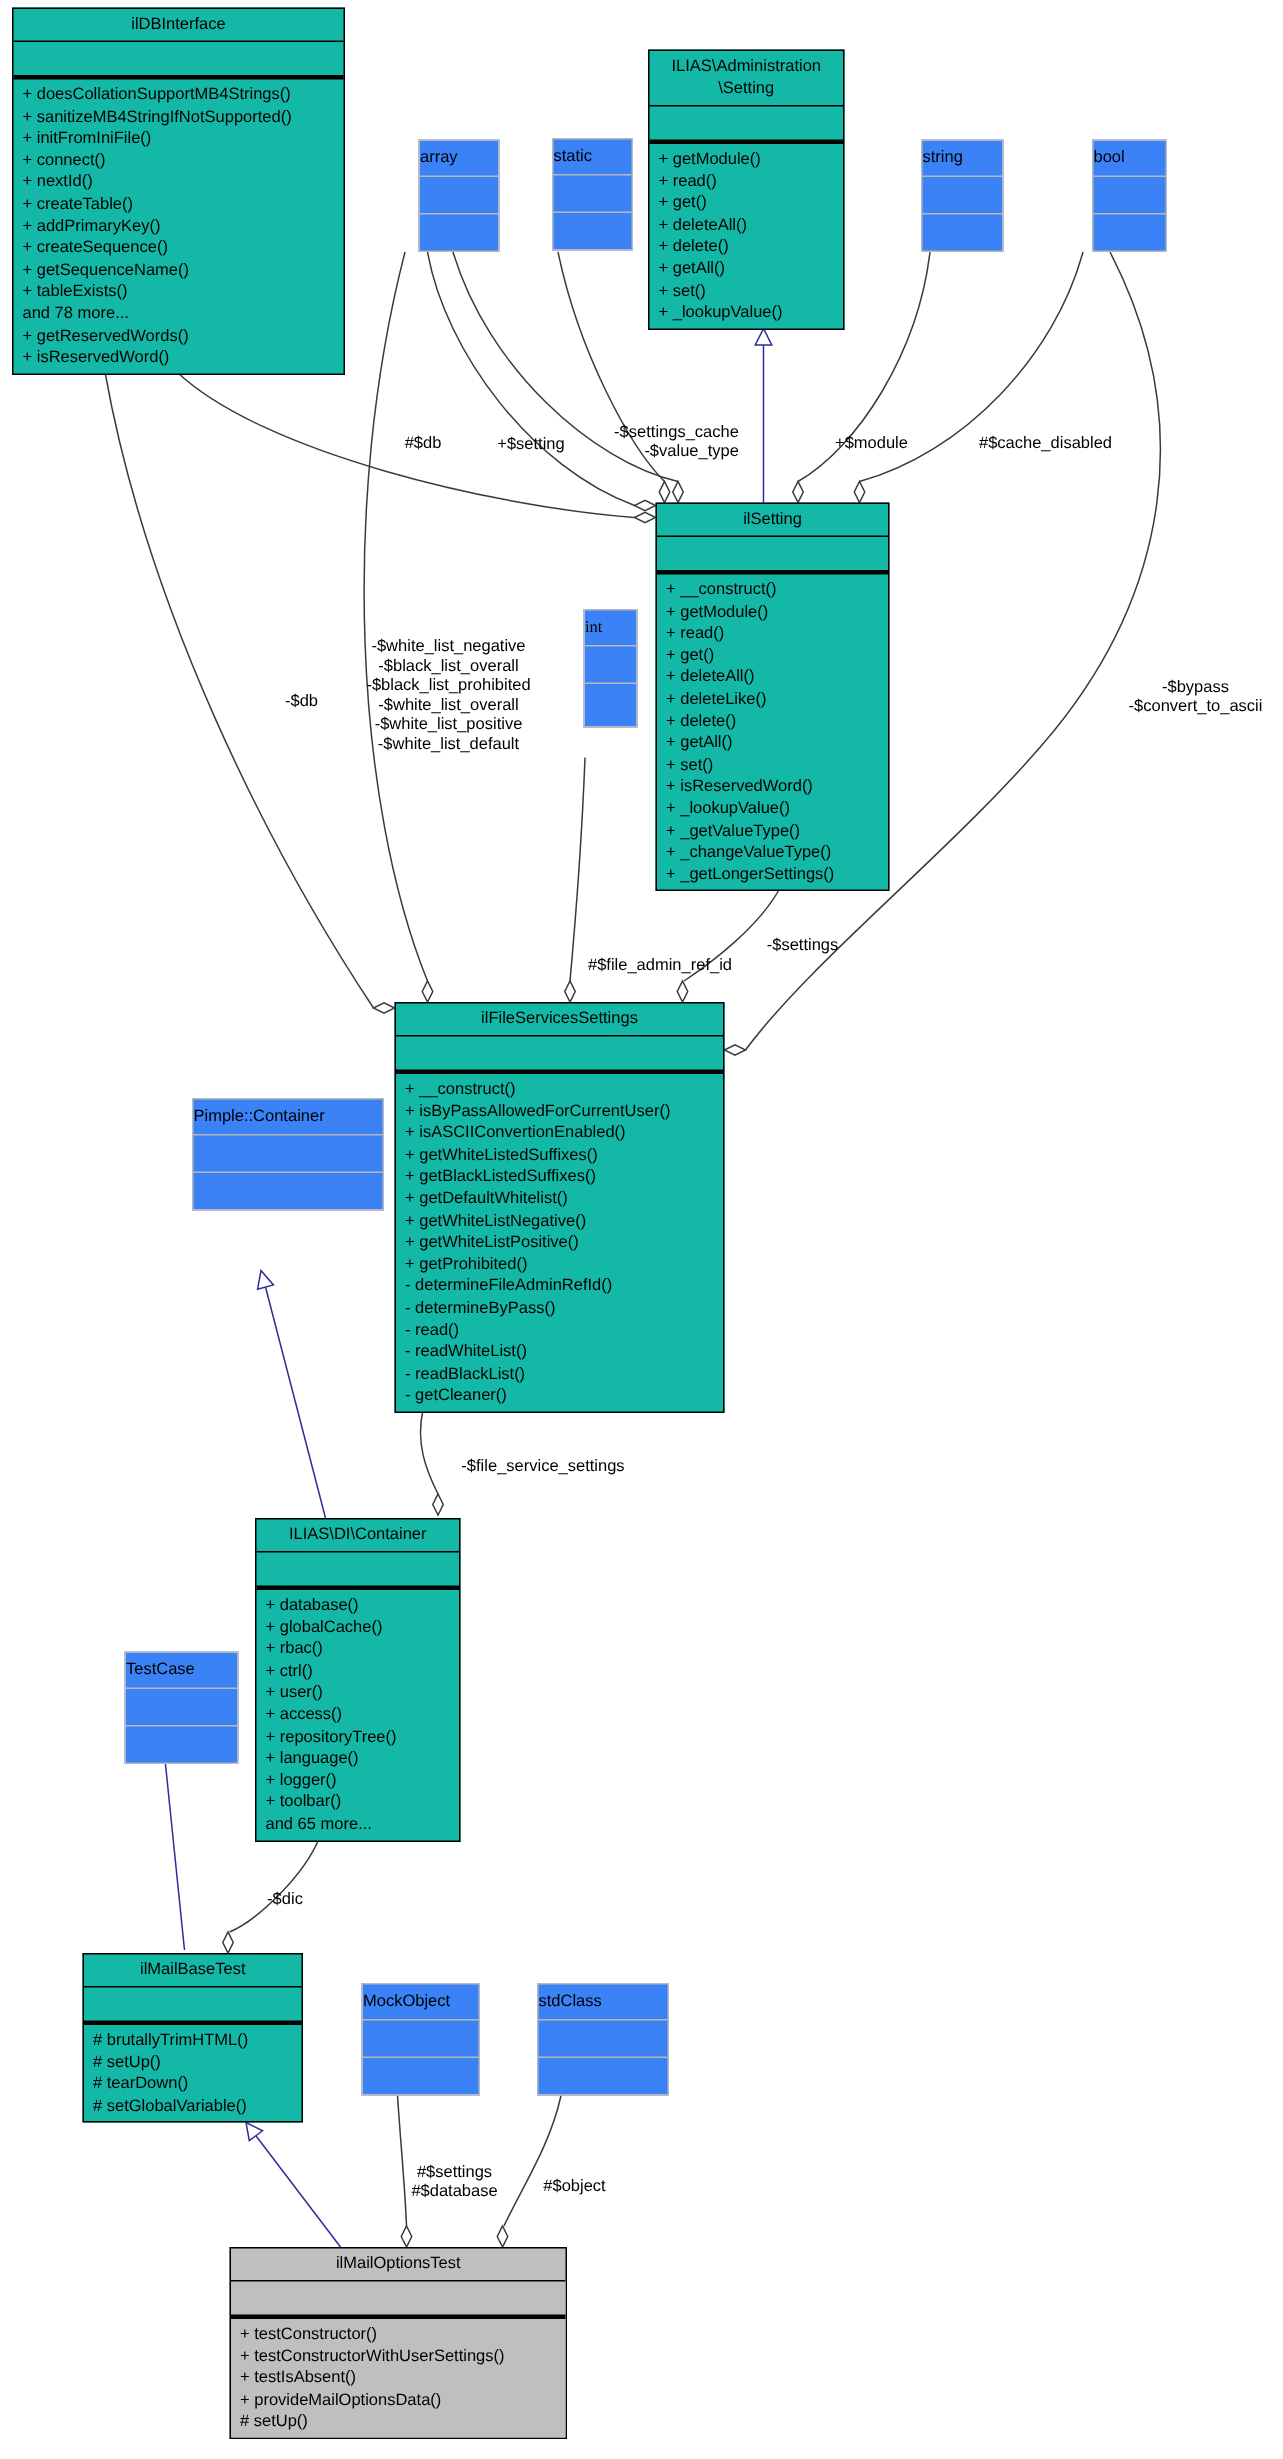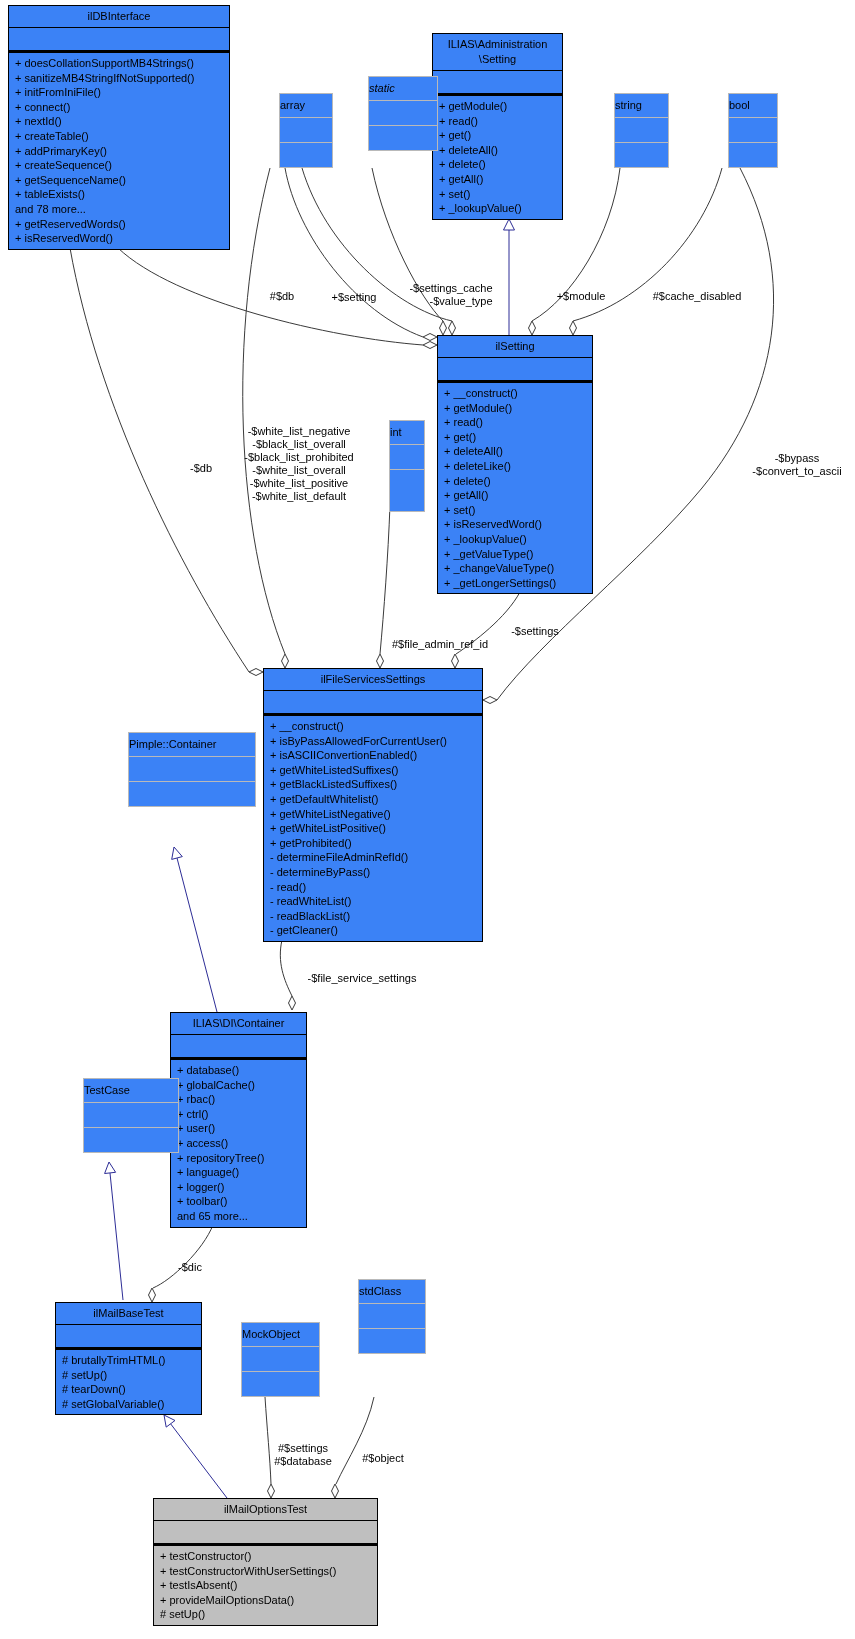--- a/index.html
+++ b/index.html
@@ -1,21 +1,21 @@
 <!DOCTYPE html>
 <html><head>
 <meta charset="utf-8">
 <style>
   html,body{margin:0;padding:0;background:#fff;}
   .canvas{position:relative;width:855px;height:1639px;background:#fff;
           font-family:"Liberation Sans", sans-serif;overflow:hidden;}
   svg.edges{position:absolute;left:0;top:0;width:855px;height:1639px;}
 
   
-  .uml-class{position:absolute;background:#3b82f6;border:1px solid #000;
+  .uml-class{position:absolute;background:#14b8a6;border:1px solid #000;
              box-sizing:border-box;text-align:center;z-index:2;}
   .uml-class .uml-title{font-size:11px;line-height:15px;padding:3px 4px;
              white-space:pre-line;color:#000;}
   .uml-class .uml-attrs{border-top:1px solid #000;height:22px;}
   .uml-class .uml-methods{border-top:3px solid #000000;padding:3px 6px;
              text-align:left;font-size:11px;color:#000;}
   .uml-methods .member-line{line-height:14.6px;white-space:nowrap;}
   .uml-class.gray, .uml-class.gray .uml-attrs, .uml-class.gray .uml-methods{background:#bfbfbf;}
 
   
@@ -200,56 +200,56 @@
         <div class="member-line">+ provideMailOptionsData()</div>
         <div class="member-line"># setUp()</div>
       </div>
   </div>
 
   <div class="uml-type" style="left:263px;top:93px;width:54px;height:75px;">
     <div class="t">array</div>
     <div class="sec"></div>
     <div class="sec"></div>
   </div>
-  <div class="uml-type" style="left:352px;top:76px;width:70px;height:75px;font-style:italic;">
+  <div class="uml-type" style="left:352px;top:92px;width:54px;height:75px;">
     <div class="t">static</div>
     <div class="sec"></div>
     <div class="sec"></div>
   </div>
   <div class="uml-type" style="left:598px;top:93px;width:55px;height:75px;">
     <div class="t">string</div>
     <div class="sec"></div>
     <div class="sec"></div>
   </div>
   <div class="uml-type" style="left:712px;top:93px;width:50px;height:75px;">
     <div class="t">bool</div>
     <div class="sec"></div>
     <div class="sec"></div>
   </div>
-  <div class="uml-type" style="left:373px;top:420px;width:36px;height:92px;">
+  <div class="uml-type" style="left:373px;top:406px;width:36px;height:79px;font-family:Liberation Serif, serif;">
     <div class="t">int</div>
     <div class="sec"></div>
     <div class="sec"></div>
   </div>
   <div class="uml-type" style="left:112px;top:732px;width:128px;height:75px;">
     <div class="t">Pimple::Container</div>
     <div class="sec"></div>
     <div class="sec"></div>
   </div>
-  <div class="uml-type" style="left:67px;top:1078px;width:96px;height:75px;">
+  <div class="uml-type" style="left:67px;top:1101px;width:76px;height:75px;">
     <div class="t">TestCase</div>
     <div class="sec"></div>
     <div class="sec"></div>
   </div>
   <div class="uml-type" style="left:225px;top:1322px;width:79px;height:75px;">
     <div class="t">MockObject</div>
     <div class="sec"></div>
     <div class="sec"></div>
   </div>
-  <div class="uml-type" style="left:342px;top:1279px;width:68px;height:75px;">
+  <div class="uml-type" style="left:342px;top:1322px;width:88px;height:75px;">
     <div class="t">stdClass</div>
     <div class="sec"></div>
     <div class="sec"></div>
   </div>
 
   <div class="edge-label" style="left:282px;top:296px;">#$db</div>
   <div class="edge-label" style="left:354px;top:297px;">+$setting</div>
   <div class="edge-label" style="left:451px;top:295px;text-align:right;">-$settings_cache
 -$value_type</div>
   <div class="edge-label" style="left:581px;top:296px;">+$module</div>

